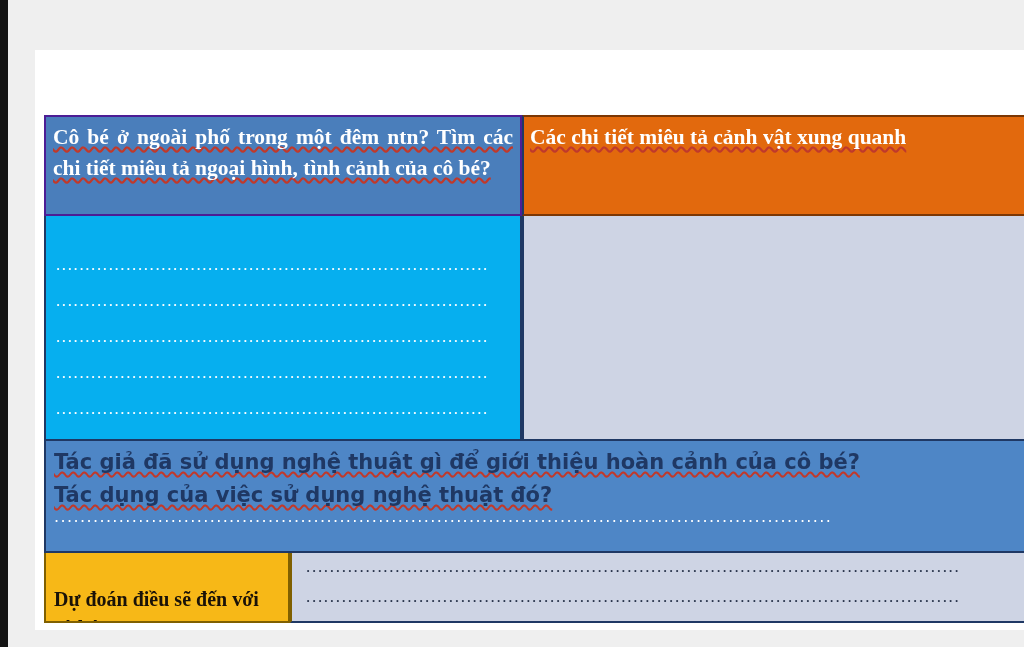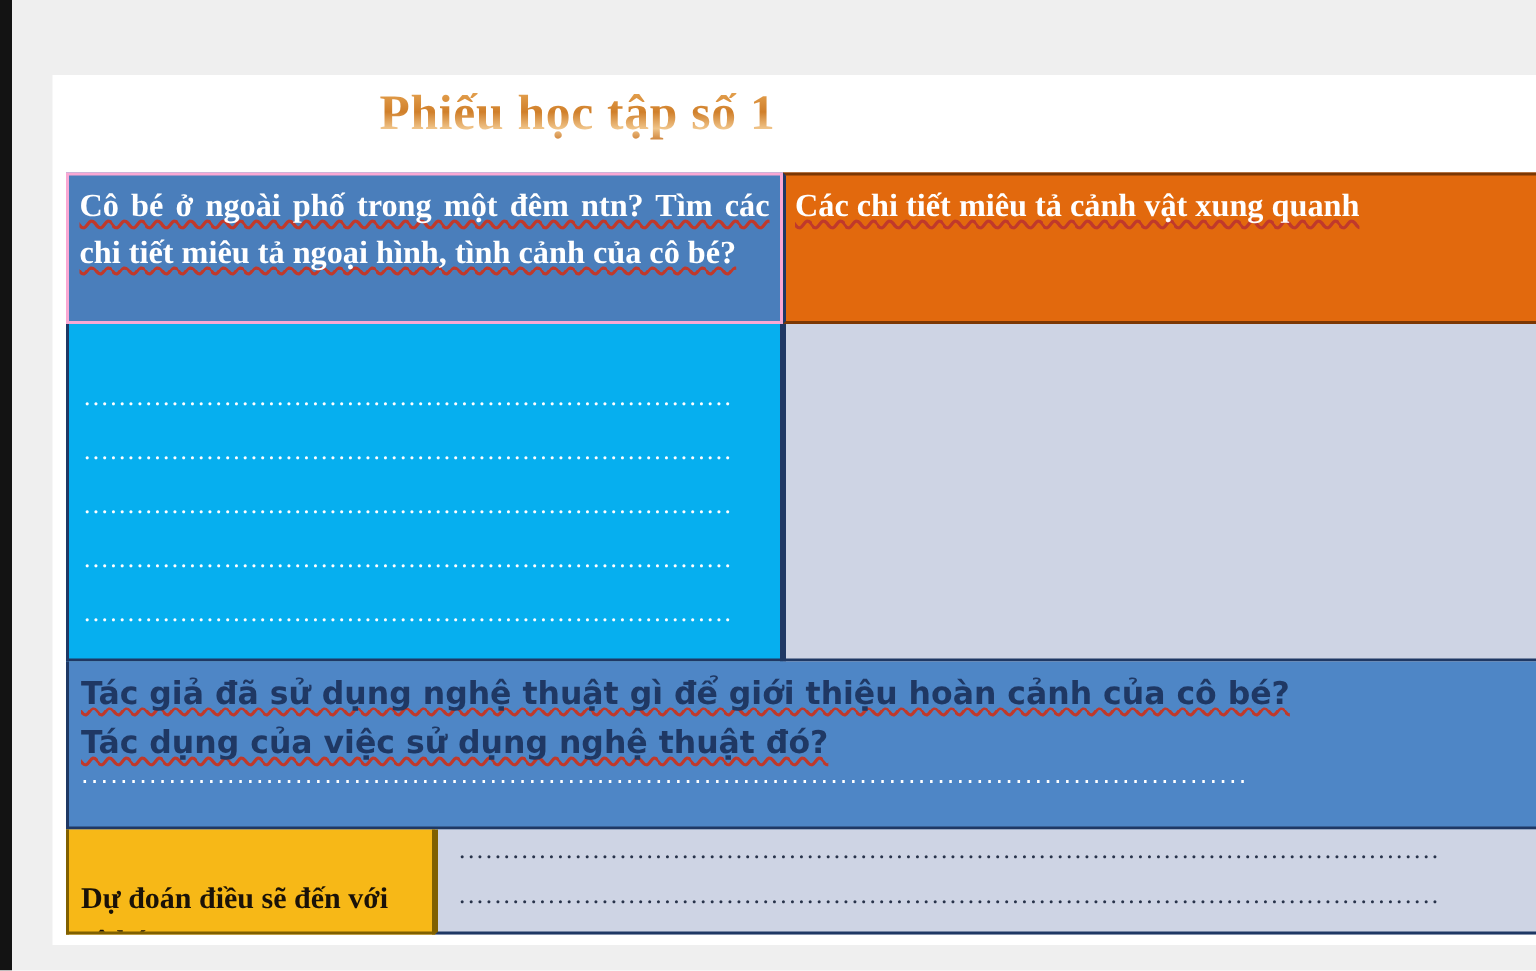--- a/index.html
+++ b/index.html
@@ -69,21 +69,21 @@
     position: absolute;
     box-sizing: border-box;
     overflow: hidden;
   }
 
   
   #cell-q1-header {
     left: 0; top: 0;
     width: 478px; height: 101px;
     background: #4a7ebb;
-    border: 2px solid #f9a8d4;
+    border: 2px solid #4c1d95;
     padding: 5px 7px 0 7px;
   }
   #cell-q1-header .qtext {
     font-size: 21.5px;
     font-weight: bold;
     line-height: 31px;
     color: #ffffff;
     text-align: justify;
     text-align-last: left;
   }
@@ -197,21 +197,20 @@
 </style>
 </head>
 <body>
 
 <div id="viewport">
 
   <div id="left-black-strip"></div>
 
   <div id="page-sheet">
 
-    <div id="doc-title">Phiếu học tập số 1</div>
 
     <div id="worksheet">
 
       <div class="cell" id="cell-q1-header">
         <div class="qtext sq">Cô bé ở ngoài phố trong một đêm ntn? Tìm các chi tiết miêu tả ngoại hình, tình cảnh của cô bé?</div>
       </div>
 
       <div class="cell" id="cell-q2-header">
         <div class="qtext sq">Các chi tiết miêu tả cảnh vật xung quanh</div>
       </div>

